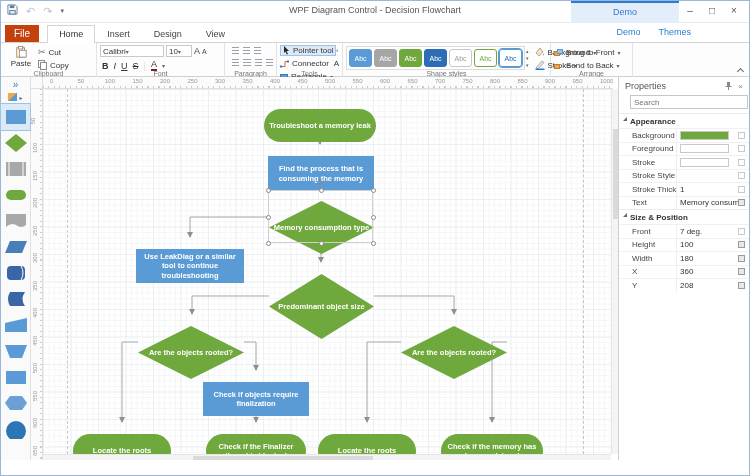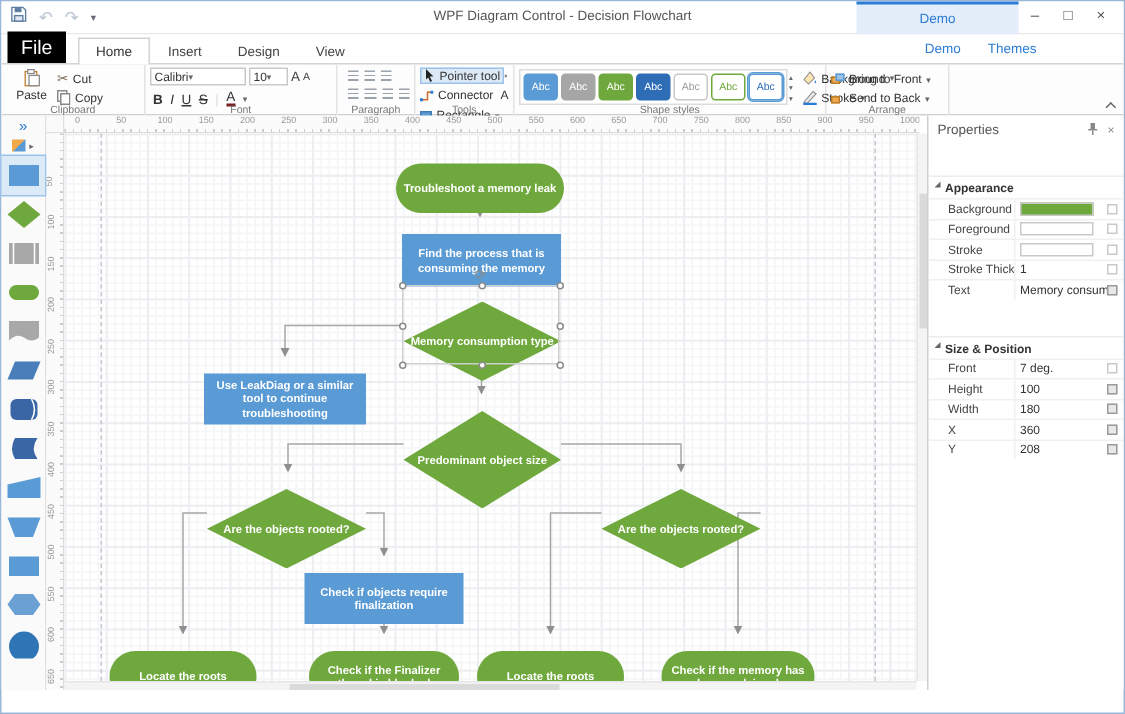--- a/index.html
+++ b/index.html
@@ -14,21 +14,21 @@
   #qat .disabled { color:#b8c4d2; }
   #qat .caret { font-size:7px; color:#667; }
   #win-title { position:absolute; left:0; right:0; top:4px; text-align:center; font-size:9px; color:#555; }
   #demo-title-tab { position:absolute; right:70px; top:0; width:108px; height:22px; background:#e3eefa; border-top:2px solid #2b7cd4; color:#2b7cd4; font-size:9px; text-align:center; line-height:19px; }
   .sysbtns { position:absolute; right:4px; top:0; display:flex; height:22px; }
   .sysbtn { width:22px; text-align:center; line-height:20px; font-size:10px; color:#555; }
 
   
   #tabrow { position:absolute; top:22px; left:0; right:0; height:20px; background:#fff; }
   #tabs { display:flex; align-items:flex-end; height:20px; padding-left:4px; gap:0; }
-  .filetab { background:#000000; color:#fff; font-size:13px; padding:3px 9px 4px; margin-right:8px; }
+  .filetab { background:#c2410c; color:#fff; font-size:10px; padding:3px 9px 4px; margin-right:8px; }
   .tab { font-size:9px; color:#444; padding:3px 11px 4px; border:1px solid transparent; border-bottom:none; }
   .tab.active { background:#fff; border-color:#d4d4d4; color:#333; position:relative; z-index:3; }
   #tabrow-links { position:absolute; right:58px; top:4px; display:flex; gap:18px; font-size:9px; color:#2b7cd4; }
 
   
   #ribbon { position:absolute; top:41px; left:0; right:0; height:35px; background:#fdfdfd; border-top:1px solid #d4d4d4; border-bottom:1px solid #d0d0d0; display:flex; }
   .rgroup { position:relative; height:34px; border-right:1px solid #e3e3e3; padding:2px 3px 9px; }
   .rgroup-label { position:absolute; bottom:0; left:0; right:0; text-align:center; font-size:7px; color:#777; }
   .small-btn { display:flex; align-items:center; gap:3px; font-size:8px; color:#333; height:11px; white-space:nowrap; }
   .caret-dn { font-size:6px; color:#666; }
@@ -118,21 +118,21 @@
   #hscroll .thumb { position:absolute; left:150px; top:1px; height:4px; width:180px; background:#dadada; }
 
   
   #props { position:absolute; right:0; top:0; width:131px; bottom:0; background:#fff; border-left:1px solid #cfcfcf; font-size:8px; }
   #props-header { display:flex; justify-content:space-between; align-items:center; padding:4px 6px 2px; color:#555; font-size:9px; }
   #props-header .hicons { display:flex; gap:6px; color:#888; font-size:8px; }
   #props-toolbar { display:flex; align-items:center; gap:3px; padding:2px 5px 4px; }
   .view-ico { width:9px; height:9px; background:repeating-linear-gradient(#8aa6c8 0 2px, transparent 2px 4px); }
   .view-ico.alt { background:repeating-linear-gradient(#aab2ba 0 2px, transparent 2px 4px); }
   #prop-search { flex:1; height:14px; border:1px solid #c6c6c6; font-size:8px; color:#999; padding:0 3px; font-family:"Liberation Sans",sans-serif; }
-  .prop-section { display:flex; align-items:flex-start; gap:3px; font-weight:bold; color:#333; padding:3px 4px 2px; border-top:1px solid #ececec;margin-top:24px; }
+  .prop-section { display:flex; align-items:flex-start; gap:3px; font-weight:bold; color:#333; padding:3px 4px 2px; border-top:1px solid #ececec; }
   .tri { width:0; height:0; border-left:4px solid transparent; border-bottom:4px solid #666; }
   .prop-row { display:grid; grid-template-columns:57px 1fr 11px; align-items:center; height:13.5px; border-top:1px solid #f0f0f0; }
   .prop-label { padding-left:13px; color:#444; overflow:hidden; white-space:nowrap; }
   .prop-value { border-left:1px solid #f0f0f0; padding-left:3px; color:#333; height:100%; display:flex; align-items:center; overflow:hidden; white-space:nowrap; }
   .prop-box { width:7px; height:7px; border:1px solid #c9c9c9; background:#fff; }
   .prop-box.mark { background:#e8e8e8; border-color:#9a9a9a; }
   .swatch-fill { width:85%; height:9px; border:1px solid #c9c9c9; }
 
   
   #statusbar { position:absolute; left:0; right:0; bottom:0; height:15px; background:#1d7dd2; color:#fff; font-size:8px; display:flex; align-items:center; justify-content:space-between; padding:0 8px; }
@@ -549,20 +549,25 @@
         <span>Properties</span>
         <span class="hicons">
           <svg width="7" height="8" viewBox="0 0 7 8">
               <rect x="2" y="0" width="3" height="4" fill="#888"></rect>
               <rect x="0.5" y="4" width="6" height="1" fill="#888"></rect>
               <rect x="3" y="5" width="1" height="3" fill="#888"></rect>
             </svg>
           <span>×</span>
         </span>
       </div>
+      <div id="props-toolbar">
+        <span class="view-ico"></span>
+        <span class="view-ico alt"></span>
+        <input id="prop-search" placeholder="Search" style="">
+      </div>
       <div id="prop-rows">
           <div class="prop-section">
             <span class="tri"></span>
             <span>Appearance</span>
           </div>
           <div class="prop-row">
             <span class="prop-label">Background</span>
             <span class="prop-value">
               <span class="swatch-fill" style="background: rgb(111, 168, 61);"></span>
             </span>
@@ -576,20 +581,25 @@
             <span class="prop-box"></span>
           </div>
           <div class="prop-row">
             <span class="prop-label">Stroke</span>
             <span class="prop-value">
               <span class="swatch-fill" style="background: rgb(255, 255, 255);"></span>
             </span>
             <span class="prop-box"></span>
           </div>
           <div class="prop-row">
+            <span class="prop-label">Stroke Style</span>
+            <span class="prop-value"></span>
+            <span class="prop-box"></span>
+          </div>
+          <div class="prop-row">
             <span class="prop-label">Stroke Thickness</span>
             <span class="prop-value">1</span>
             <span class="prop-box"></span>
           </div>
           <div class="prop-row">
             <span class="prop-label">Text</span>
             <span class="prop-value">Memory  consumptio...</span>
             <span class="prop-box mark"></span>
           </div>
           <div class="prop-section">

